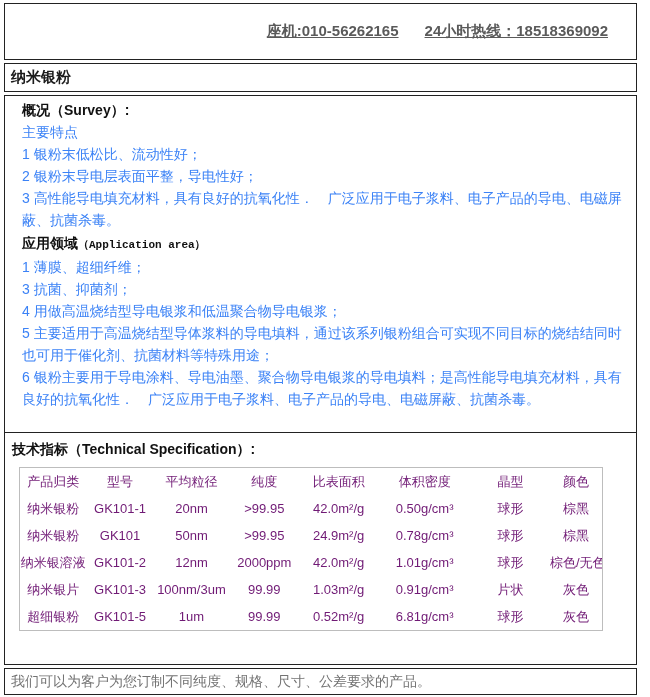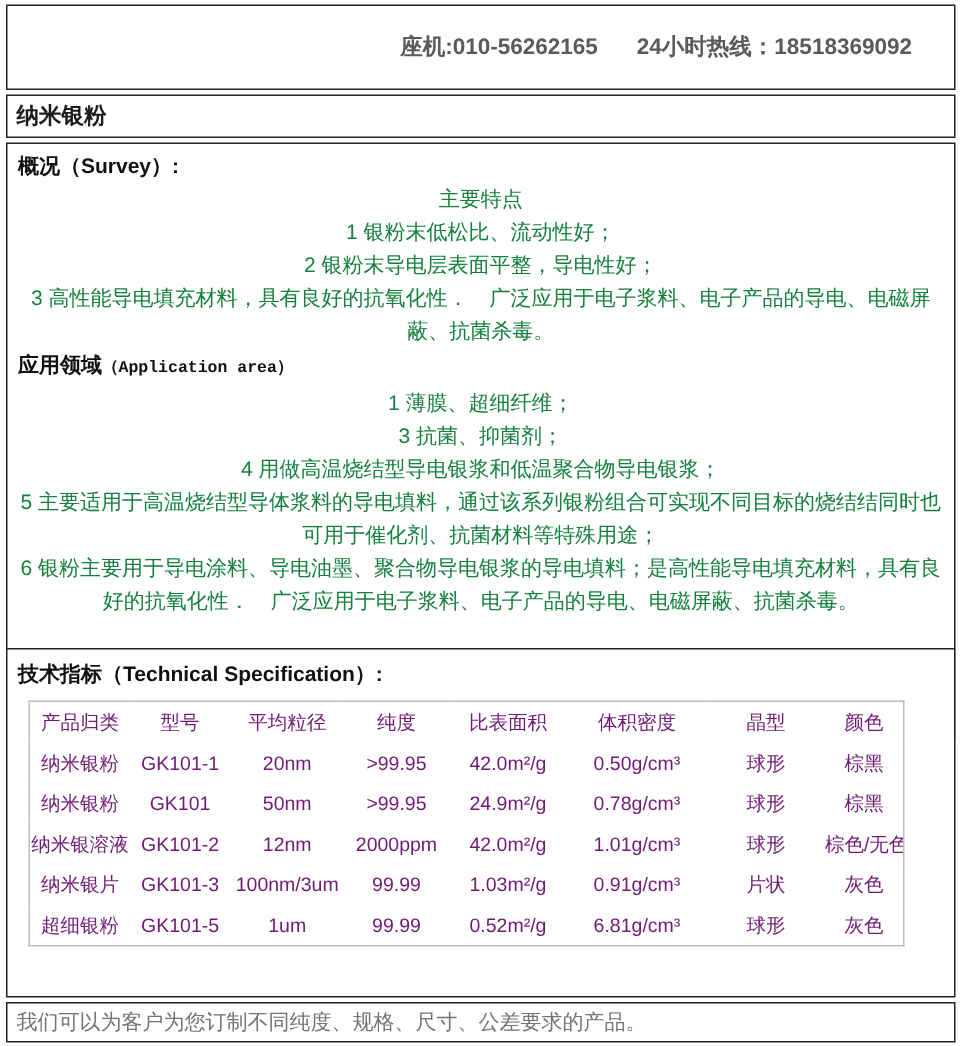--- a/index.html
+++ b/index.html
@@ -7,30 +7,30 @@
     width:650px;height:697px;background:#ffffff;position:relative;
     font-family:"Liberation Sans","DejaVu Sans",sans-serif;
     color:#2b2b2b;
   }
   .box{
     position:absolute;left:4px;width:633px;box-sizing:border-box;
     border:1px solid #222222;background:#ffffff;
   }
   
   #contact-box{top:3px;height:57px;display:flex;align-items:center;justify-content:flex-end;padding-right:28px;}
-  .contact-text{font-weight:bold;color:#5a5a5a;font-size:15px;}
+  .contact-text{font-weight:bold;color:#5a5a5a;font-size:15px;text-decoration:underline;}
   .contact-text .sep{display:inline-block;width:26px;}
   
   #title-box{top:63px;height:29px;display:flex;align-items:center;padding-left:6px;}
   .page-title{font-weight:bold;font-size:15px;color:#1c1c1c;}
   
-  #overview-box{top:95px;height:398px;padding:3px 7px 0 7px;font-size:14px;line-height:22.1px;}
+  #overview-box{top:95px;height:398px;padding:3px 7px 0 17px;font-size:14px;line-height:22.1px;}
   .sec-heading{font-weight:bold;color:#111111;}
   .sec-heading .en-mono{font-family:"Liberation Mono","DejaVu Sans Mono",monospace;font-size:11px;}
-  .body-line{color:#15803d;text-align:center;}
+  .body-line{color:#3b82f6;}
   
   #spec-box{top:432px;height:233px;padding:5px 0 17px 7px;}
   #spec-box .sec-heading{font-size:14px;line-height:22px;}
   .spec-table{
     border-collapse:collapse;margin:7px 0 0 7px;width:584px;
     font-size:13px;color:#701a75;table-layout:fixed;
     border:1px solid #bdbdbd;
   }
   .spec-table td{height:27px;text-align:center;vertical-align:middle;padding:0;overflow:hidden;white-space:nowrap;}
   

